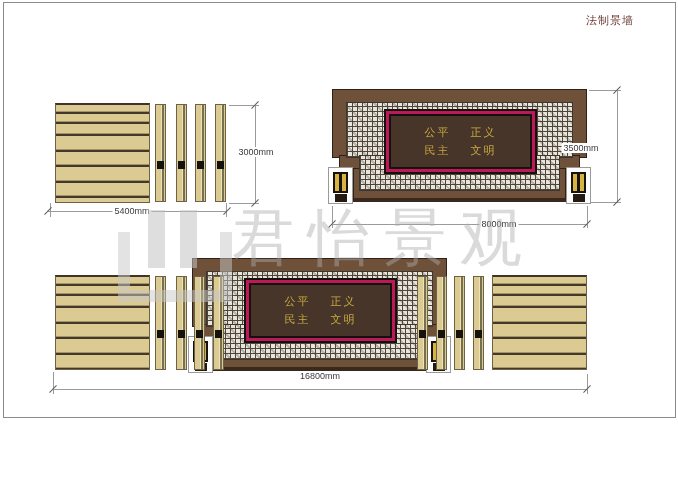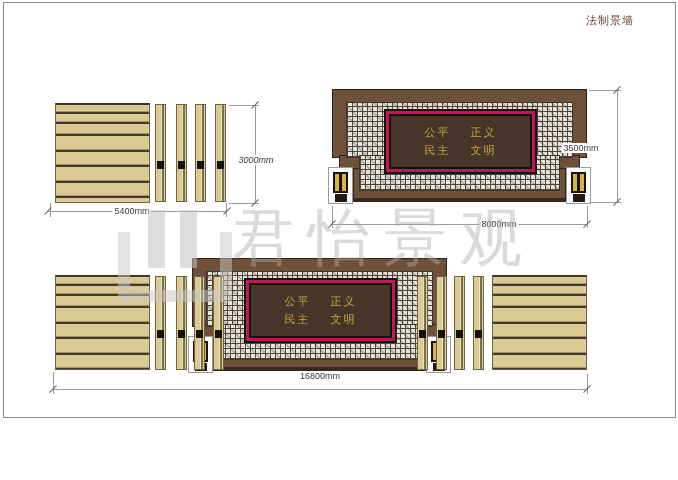--- a/index.html
+++ b/index.html
@@ -108,21 +108,21 @@
   <div class="dim-h" style="left:48px;top:211px;width:179px;"></div>
   <div class="tick" style="left:48px;top:211px;"></div>
   <div class="tick" style="left:227px;top:211px;"></div>
   <div class="dim-label" style="left:132px;top:211px;">5400mm</div>
 
   <div class="ext-h" style="left:229px;top:105px;width:30px;"></div>
   <div class="ext-h" style="left:229px;top:203px;width:30px;"></div>
   <div class="dim-v" style="left:255px;top:105px;height:98px;"></div>
   <div class="tick" style="left:255px;top:105px;"></div>
   <div class="tick" style="left:255px;top:203px;"></div>
-  <div class="dim-label" style="left:256px;top:160px;font-style:italic;">3000mm</div>
+  <div class="dim-label" style="left:256px;top:152px;">3000mm</div>
 
   <div class="wall" style="left:332px;top:89px;">
     <div class="wall-secA"></div>
     <div class="wall-secB"></div>
     <div class="wall-secC"></div>
     <div class="lattice lattice-a"></div>
     <div class="lattice lattice-b"></div>
     <div class="msg-panel">
       <div class="msg-inner">
         <div class="msg-row">

